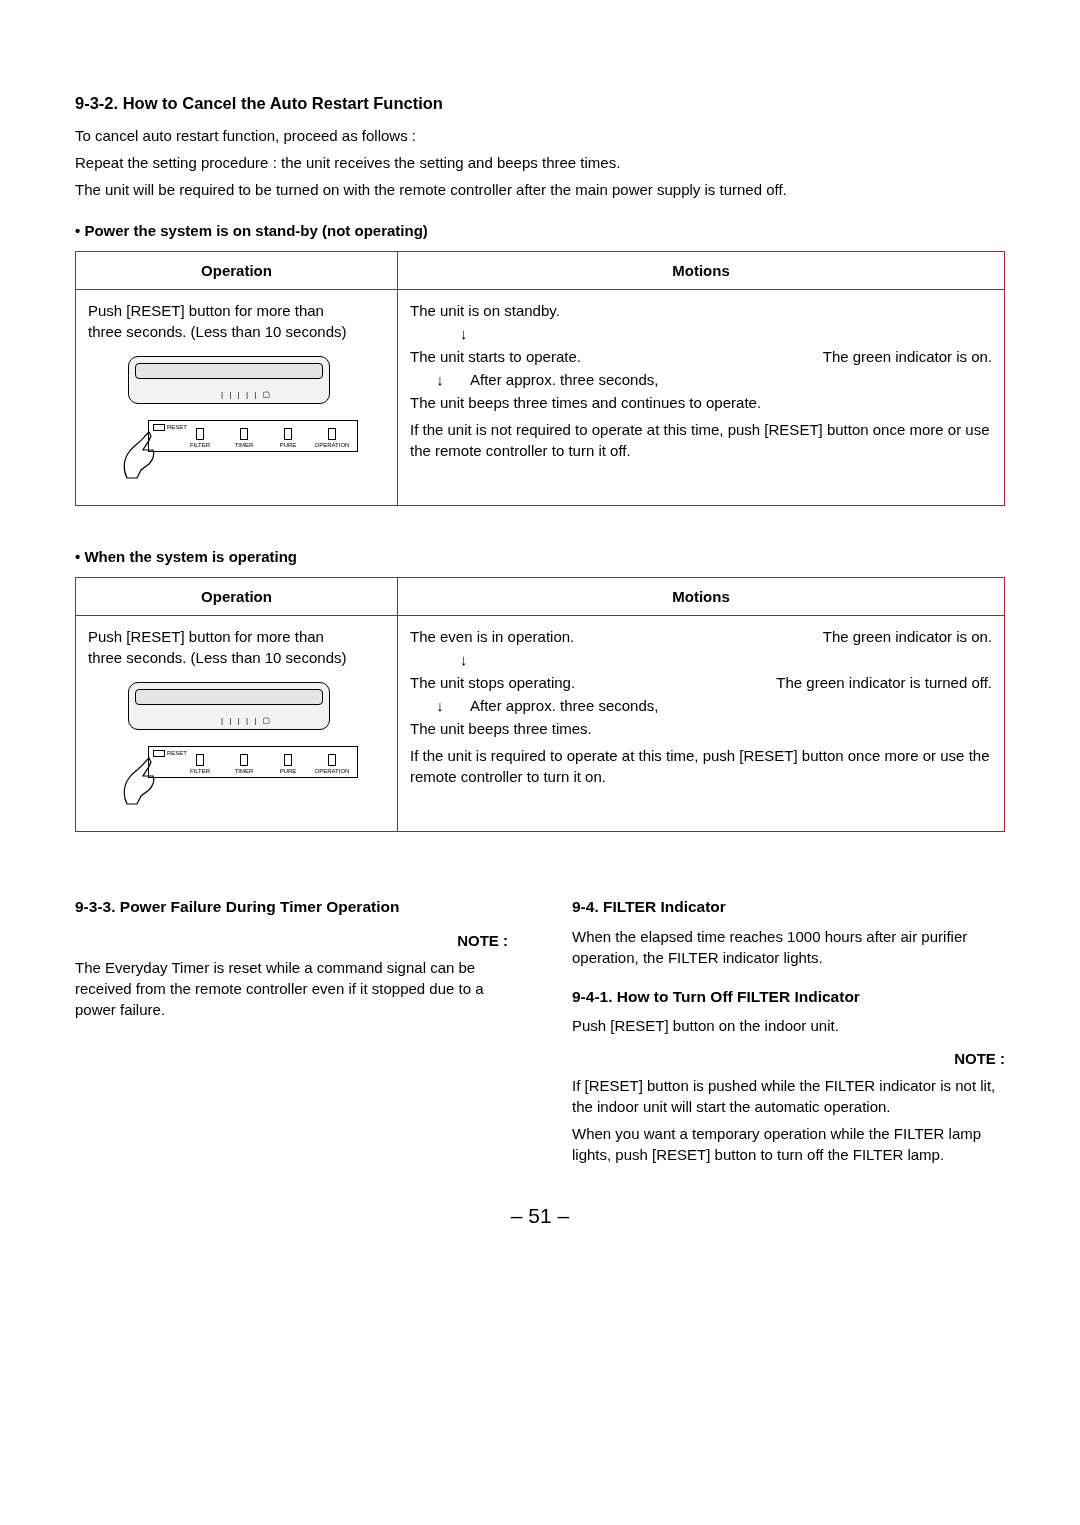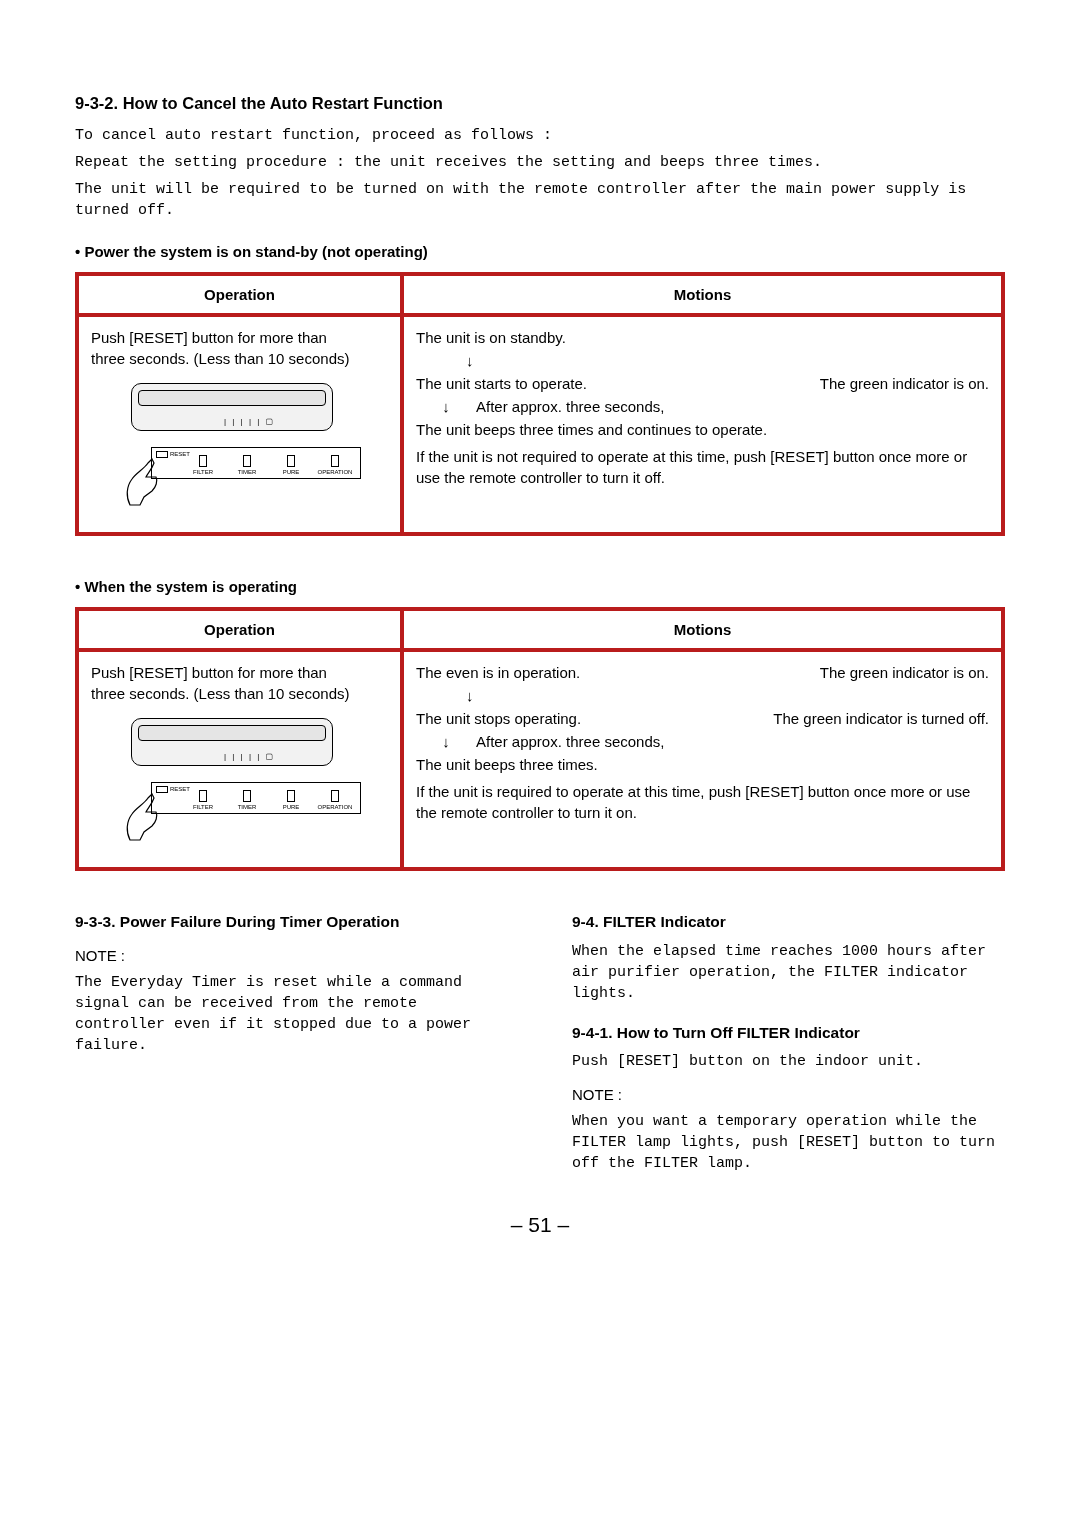--- a/index.html
+++ b/index.html
@@ -18,38 +18,39 @@
     font-weight: bold;
     margin: 12px 0 10px 0;
   }
   h4 {
     font-size: 15.5px;
     font-weight: bold;
     margin: 0 0 8px 0;
   }
   h5 {
     font-size: 15px;
-    font-weight: normal;
+    font-weight: bold;
     margin: 0 0 6px 0;
-  }
-  p { margin: 0 0 6px 0; font-family: Liberation Mono, monospace; }
+    text-align: right;
+  }
+  p { margin: 0 0 6px 0; }
   .bullet {
     font-weight: bold;
     margin: 20px 0 10px 0;
   }
   .bullet::before {
     content: "•  ";
   }
   table.proc {
     border-collapse: collapse;
     width: 100%;
     margin-bottom: 10px;
   }
   table.proc th, table.proc td {
-    border: 4px solid #b91c1c;
+    border: 1px solid #b91c1c;
     padding: 10px 12px;
     vertical-align: top;
     text-align: left;
   }
   table.proc th {
     text-align: center;
     font-weight: bold;
     padding: 8px;
   }
   .op-col { width: 305px; }
@@ -62,21 +63,21 @@
     justify-content: space-between;
   }
   .row3 {
     display: flex;
     align-items: center;
   }
   .row3 .arrow { width: 60px; text-align: center; }
   .cols {
     display: flex;
     gap: 64px;
-    margin-top: 40px;
+    margin-top: 64px;
   }
   .col { flex: 1; }
   .pagenum {
     text-align: center;
     margin-top: 30px;
     font-size: 21px;
   }
   .diagram {
     margin-top: 14px;
   }
@@ -296,17 +297,18 @@
     <h4>9-3-3.  Power Failure During Timer Operation</h4>
     <h5 style="margin-top:12px">NOTE :</h5>
     <p>The Everyday Timer is reset while a command signal can be received from the remote controller even if it stopped due to a power failure.</p>
   </div>
   <div class="col">
     <h4>9-4.  FILTER Indicator</h4>
     <p>When the elapsed time reaches 1000 hours after air purifier operation, the FILTER indicator lights.</p>
     <h4 style="margin-top:18px">9-4-1.  How to Turn Off FILTER Indicator</h4>
     <p>Push [RESET] button on the indoor unit.</p>
     <h5 style="margin-top:12px">NOTE :</h5>
+    <p>If [RESET] button is pushed while the FILTER indicator is not lit, the indoor unit will start the automatic operation.</p>
     <p>When you want a temporary operation while the FILTER lamp lights, push [RESET] button to turn off the FILTER lamp.</p>
   </div>
 </div>
 
 <div class="pagenum">– 51 –</div>
 
 </body></html>

